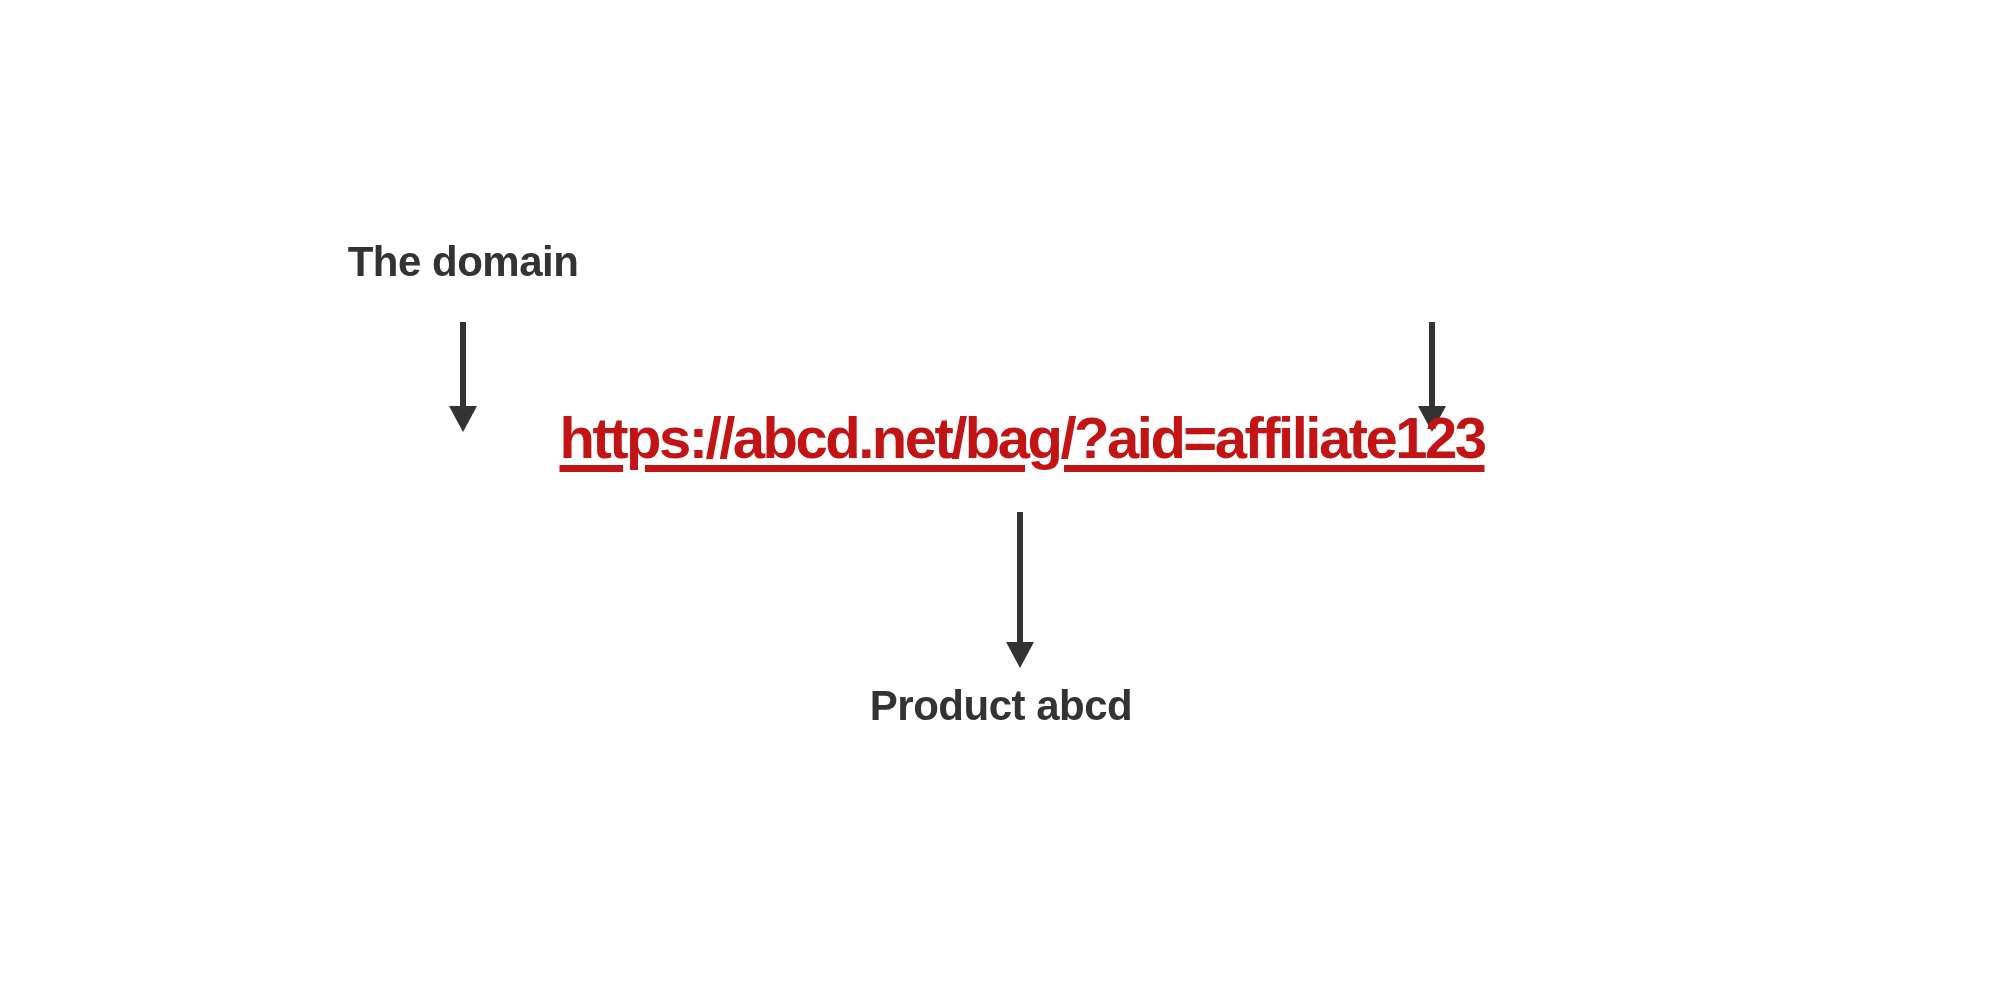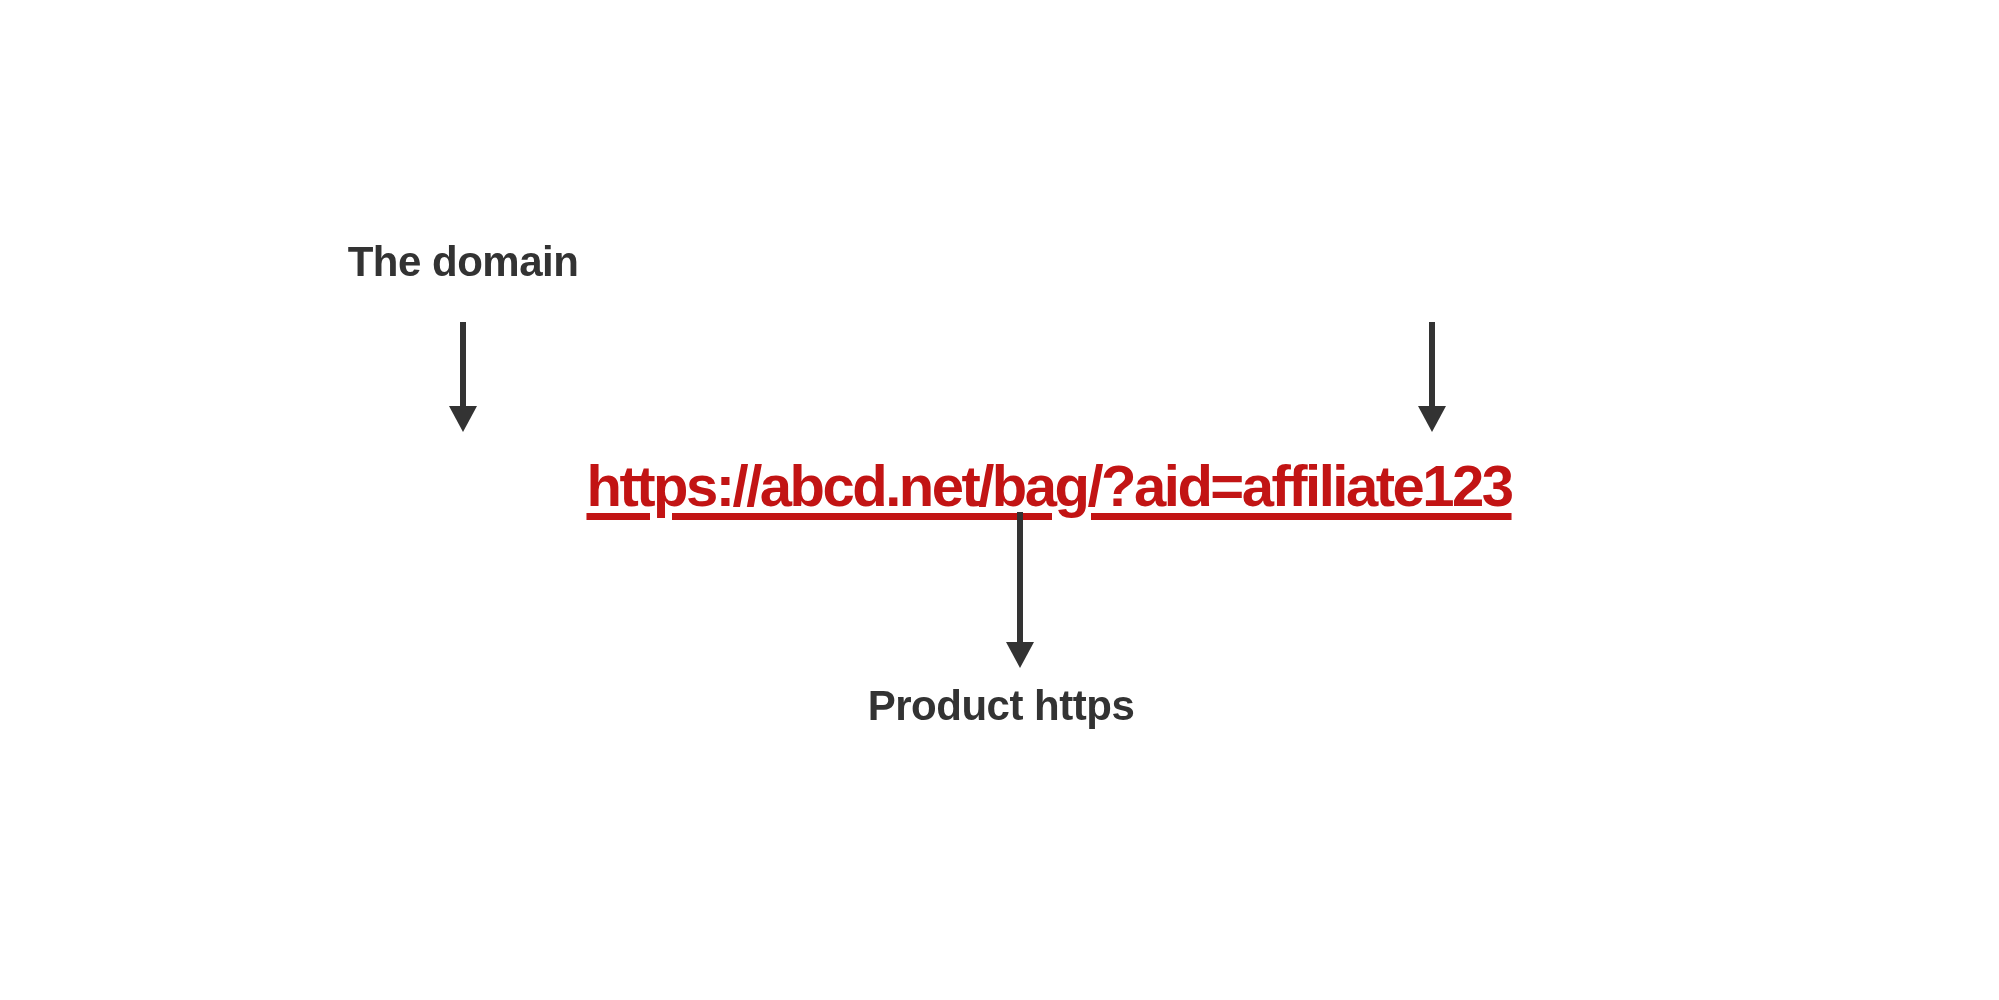--- a/index.html
+++ b/index.html
@@ -30,32 +30,31 @@
   .arrow {
     position: absolute;
     transform: translateX(-50%);
   }
   .arrow-domain    { left: 463px;  top: 320px; }
   .arrow-affiliate { left: 1432px; top: 320px; }
   .arrow-product   { left: 1020px; top: 510px; }
   .url-link {
     position: absolute;
     left: 1022px;
-    top: 452px;
+    top: 404px;
     transform: translateX(-50%);
     font-size: 58px;
     font-weight: 700;
     letter-spacing: -2.5px;
     color: #c21414;
     white-space: nowrap;
     text-decoration-line: underline;
     text-decoration-thickness: 7px;
     text-underline-offset: 7px;
     text-decoration-color: #c21414;
-    margin-left: 27px;
   }
 </style>
 </head>
 <body>
 
 <div class="canvas">
 
   <div class="label label-domain">The domain</div>
 
 
@@ -69,15 +68,15 @@
     <polygon points="3,86 31,86 17,112" fill="#333333"></polygon>
   </svg>
 
   <div class="url-link">https://abcd.net/bag/?aid=affiliate123</div>
 
   <svg class="arrow arrow-product" width="34" height="158" viewBox="0 0 34 158">
     <line x1="17" y1="2" x2="17" y2="134" stroke-width="6" stroke-linecap="butt" stroke="#333333"></line>
     <polygon points="3,132 31,132 17,158" fill="#333333"></polygon>
   </svg>
 
-  <div class="label label-product">Product https</div>
+  <div class="label label-product">Product abcd</div>
 
 </div>
 
 </body></html>

